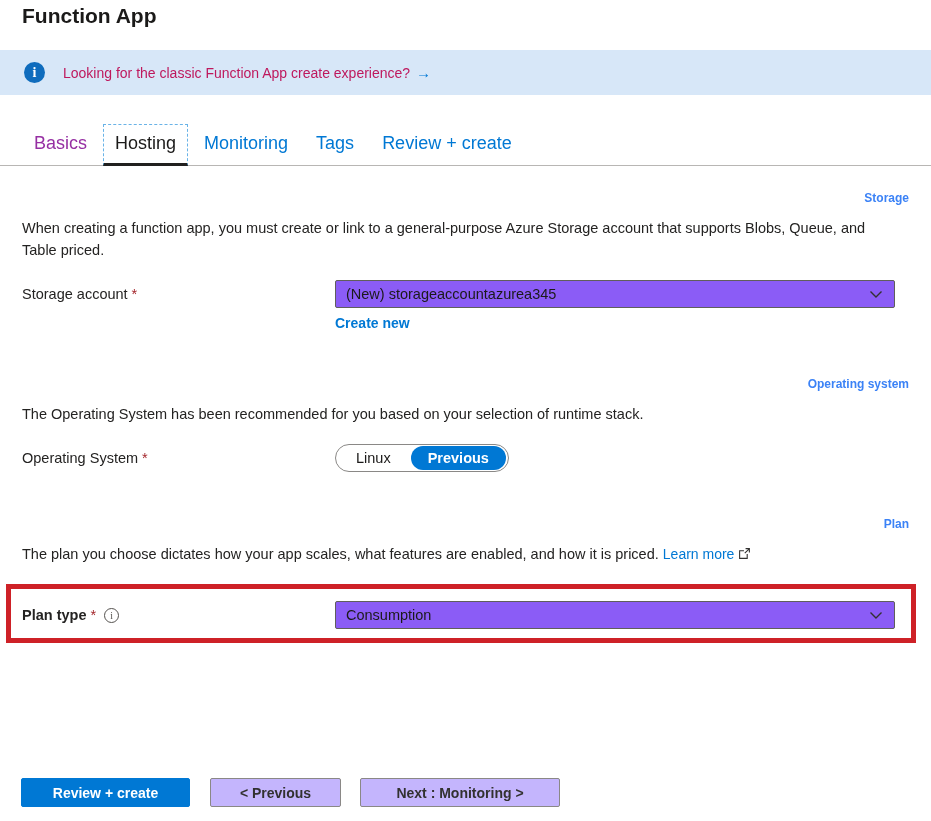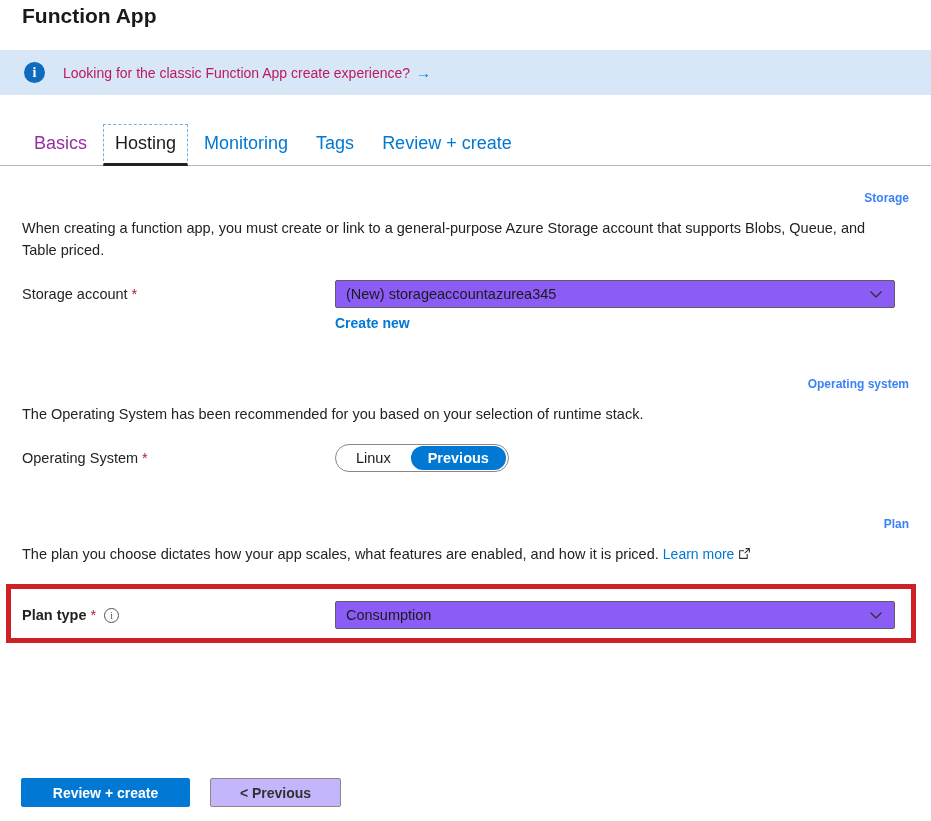--- a/index.html
+++ b/index.html
@@ -283,13 +283,14 @@
             <path d="M2.5 5.5 L8 11 L13.5 5.5" fill="none" stroke="#323130" stroke-width="1.4"></path>
           </svg>
       </span>
     </div>
   </div>
 </div>
 
 <div class="footer">
   <button class="btn btn-primary">Review + create</button>
   <button class="btn btn-secondary btn-prev">&lt; Previous</button>
+  <button class="btn btn-secondary btn-next">Next : Monitoring &gt;</button>
 </div>
 
 </body></html>

